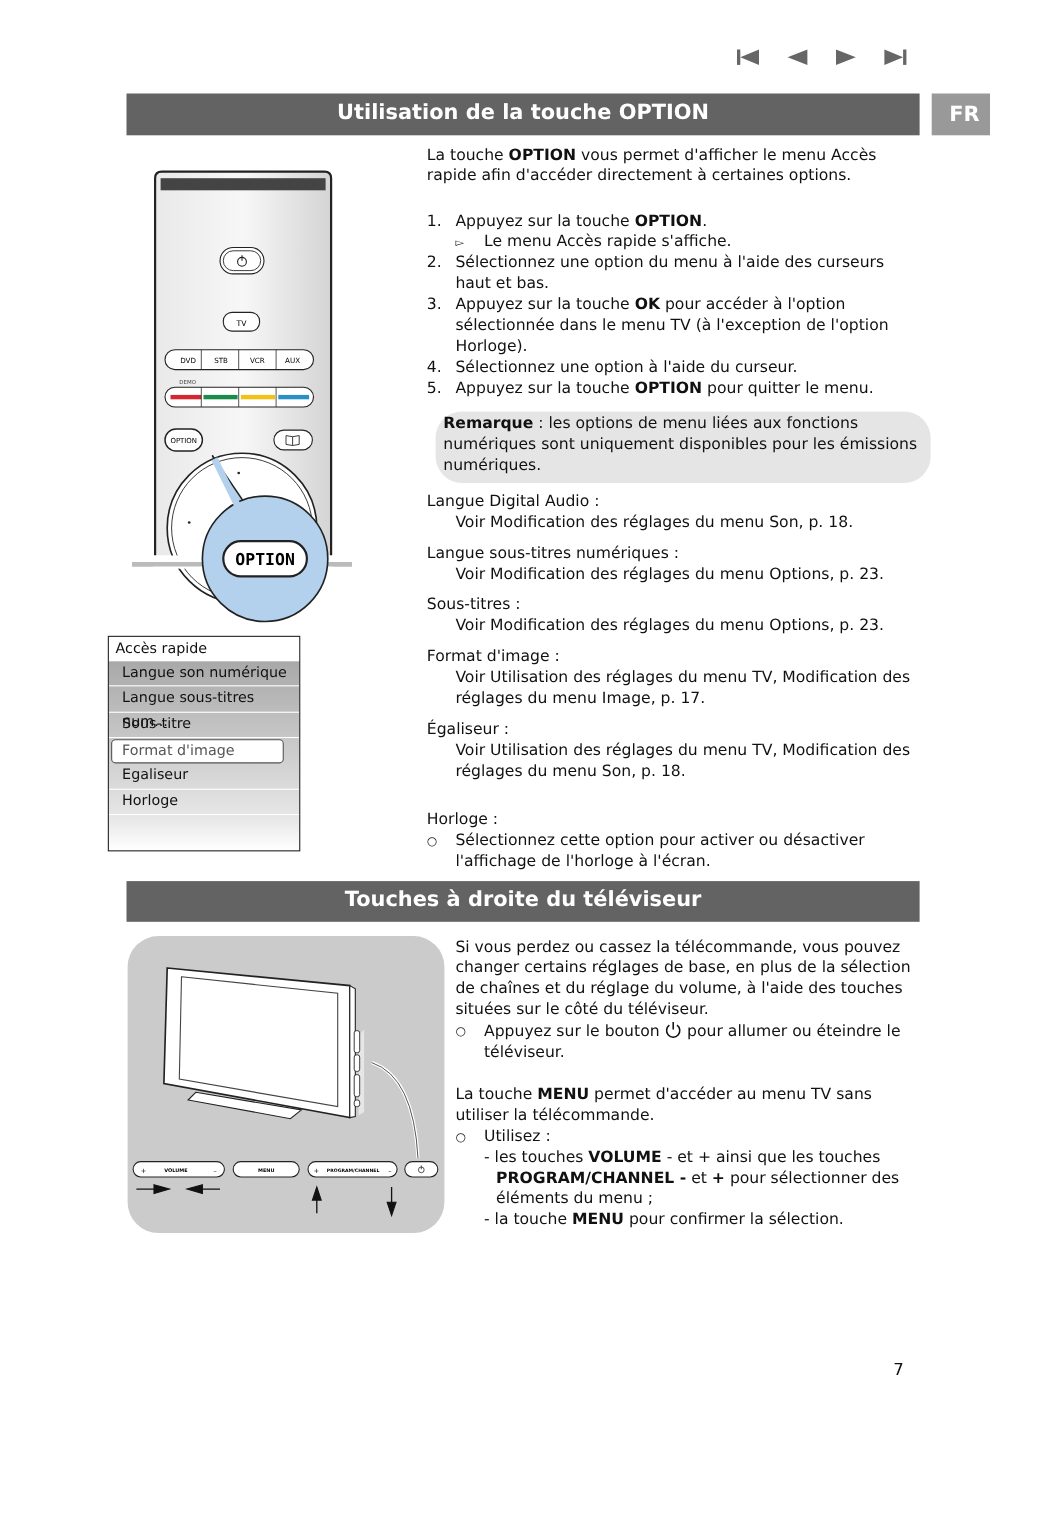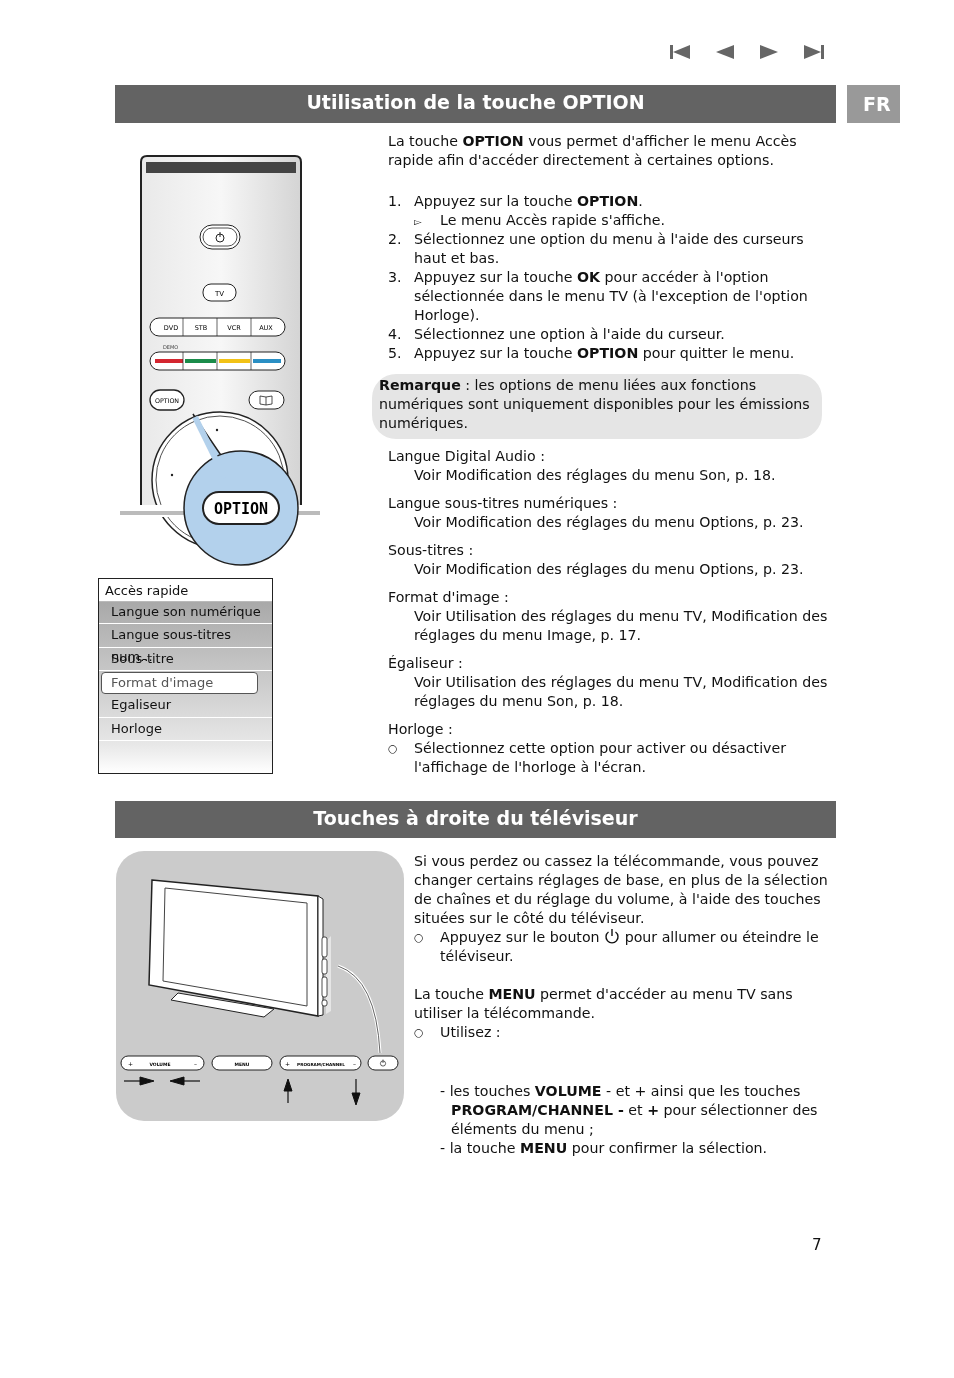--- a/index.html
+++ b/index.html
@@ -14,21 +14,21 @@
   .fr { left:847px; top:85px; width:53px; height:38px; background:#999; color:#fff;
         font-weight:bold; font-size:19px; display:flex; align-items:center; padding-left:16px; box-sizing:border-box; }
   .txt { font-size:14.2px; line-height:19px; color:#111; }
   .txt b { font-weight:bold; }
   .col { left:388px; width:445px; }
   ol.steps { margin:0; padding:0; list-style:none; }
   ol.steps li { position:relative; padding-left:26px; }
   ol.steps li .num { position:absolute; left:0; }
   .sub { padding-left:26px; position:relative; }
   .sub .tri { position:absolute; left:0; font-size:10px; top:1px; }
-  .note { left:372px; top:374px; width:450px; background:#e5e5e5; padding:2px 7px 6px 7px; box-sizing:border-box;border-radius:24px; }
+  .note { left:396px; top:374px; width:450px; background:#e5e5e5; padding:2px 7px 6px 7px; box-sizing:border-box;border-radius:24px; }
   .entry-h { font-weight:normal; }
   .indent { padding-left:26px; }
   .bullet { position:relative; padding-left:26px; }
   .bullet .o { position:absolute; left:0; font-size:11px; }
   
   .menu { left:98px; top:578px; width:175px; height:196px; border:1px solid #222; box-sizing:border-box;
           background:linear-gradient(180deg,#fff 0%, #fff 10%, #a9a9a9 12%, #c9c9c9 50%, #e7e7e7 85%, #fff 100%); overflow:hidden; }
   .menu .title { height:22px; background:#fff; font-size:13px; padding:4px 0 0 6px; box-sizing:border-box; line-height:16px; }
   .menu .item { height:23.4px; border-bottom:1px solid #fff; font-size:13px; line-height:22px; padding-left:12px; box-sizing:border-box; color:#111; }
   .menu .item.sel { background:#fff; border:1px solid #555; border-radius:4px; margin:1px 14px 0 2px; padding-left:9px; color:#555; height:22px; line-height:20px; }
@@ -161,21 +161,21 @@
 
 <div class="abs note txt">
   <b>Remarque</b><span> : les options de menu liées aux fonctions numériques sont uniquement disponibles pour les émissions numériques.</span>
 </div>
 
 <div class="abs col txt" style="top:447px;">
   <div style="margin-bottom:9px"><span class="entry-h">Langue Digital Audio</span><span> :</span><div class="indent">Voir Modification des réglages du menu Son, p. 18.</div></div>
   <div style="margin-bottom:9px"><span class="entry-h">Langue sous-titres numériques</span><span> :</span><div class="indent">Voir Modification des réglages du menu Options, p. 23.</div></div>
   <div style="margin-bottom:9px"><span class="entry-h">Sous-titres</span><span> :</span><div class="indent">Voir Modification des réglages du menu Options, p. 23.</div></div>
   <div style="margin-bottom:9px"><span class="entry-h">Format d'image</span><span> :</span><div class="indent">Voir Utilisation des réglages du menu TV, Modification des réglages du menu Image, p. 17.</div></div>
-  <div style="margin-bottom:9px"><span class="entry-h">Égaliseur</span><span> :</span><div class="indent">Voir Utilisation des réglages du menu TV, Modification des réglages du menu Son, p. 18.</div></div>
+  <div style="margin-bottom:25px"><span class="entry-h">Égaliseur</span><span> :</span><div class="indent">Voir Utilisation des réglages du menu TV, Modification des réglages du menu Son, p. 18.</div></div>
   <div><span class="entry-h">Horloge</span><span> :</span><div class="bullet"><span class="o">○</span><span>Sélectionnez cette option pour activer ou désactiver l'affichage de l'horloge à l'écran.</span></div></div>
 </div>
 
 <div class="abs bar" style="left:115px;top:801px;width:721px;height:37px;">
   <span>Touches à droite du téléviseur</span>
 </div>
 
 <div class="abs tvbox">
   <svg width="288" height="270" viewBox="0 0 288 270">
     <polygon points="36,29 202,45 202,165 33,134" fill="#fff" stroke="#222" stroke-width="1.5"></polygon>
@@ -229,19 +229,19 @@
 
 <div class="abs txt" style="left:414px;top:852px;width:420px;">
   <div>Si vous perdez ou cassez la télécommande, vous pouvez changer certains réglages de base, en plus de la sélection de chaînes et du réglage du volume, à l'aide des touches situées sur le côté du téléviseur.</div>
   <div class="bullet"><span class="o">○</span><span>Appuyez sur le bouton </span><span style="display:inline-block;width:16px;height:16px;vertical-align:-2px;"><svg width="16" height="16" viewBox="0 0 16 16">
           <path d="M4.5,4 A6,6 0 1 0 11.5,4" fill="none" stroke="#111" stroke-width="1.4"></path>
           <line x1="8" y1="1" x2="8" y2="8" stroke="#111" stroke-width="1.4"></line>
         </svg></span><span> pour allumer ou éteindre le téléviseur.</span></div>
   <div style="height:19px"></div>
   <div><span>La touche </span><b>MENU</b><span> permet d'accéder au menu TV sans utiliser la télécommande.</span></div>
   <div class="bullet"><span class="o">○</span><span>Utilisez :</span></div>
-  <div style="padding-left:26px;margin-top:40px;">
+  <div style="padding-left:26px;">
     <div style="padding-left:11px;text-indent:-11px;"><span>- les touches </span><b>VOLUME</b><span> - et + ainsi que les touches </span><b>PROGRAM/CHANNEL -</b><span> et </span><b>+</b><span> pour sélectionner des éléments du menu ;</span></div>
     <div style="padding-left:11px;text-indent:-11px;"><span>- la touche </span><b>MENU</b><span> pour confirmer la sélection.</span></div>
   </div>
 </div>
 
 <div class="abs pgnum">7</div>
 
 </body></html>

